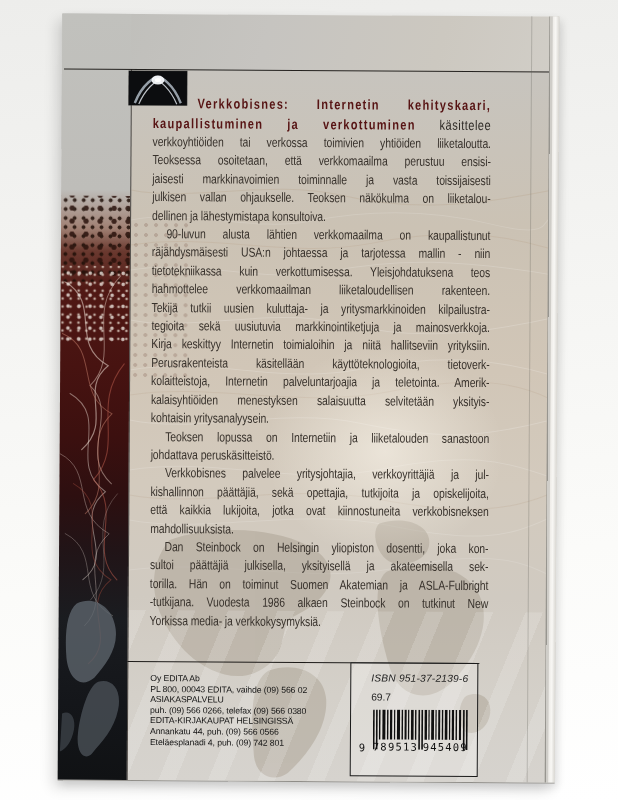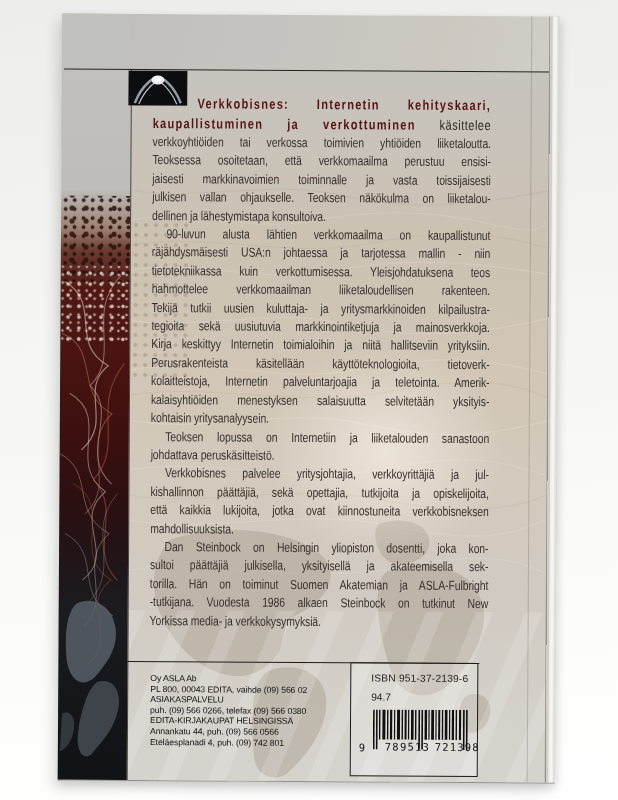--- a/index.html
+++ b/index.html
@@ -58,26 +58,26 @@
   .bl{font-size:13px;line-height:18.4px;color:#38322c;letter-spacing:-.1px;
       text-align:justify;text-align-last:justify;white-space:nowrap;}
   .bl.nl{text-align-last:left;}
   .para.ind .bl:first-child{padding-left:18px;}
   
   .sep{position:absolute;left:69px;top:647px;width:352px;height:1.3px;background:#1d1b19;}
   .publisher{position:absolute;left:92px;top:659px;}
   .pl{font-size:8.7px;line-height:10.6px;color:#141414;letter-spacing:-.1px;white-space:nowrap;}
   .bcbox{position:absolute;left:292px;top:647px;width:128px;height:114px;
     border:1.4px solid #1a1a1a;box-sizing:border-box;background:rgba(255,255,255,.22);}
-  .isbn{position:absolute;left:20px;top:9px;font-size:10.2px;color:#1d1d1d;letter-spacing:.2px;white-space:nowrap;}
+  .isbn{position:absolute;left:20px;top:9px;font-size:10.2px;color:#1d1d1d;letter-spacing:.2px;white-space:nowrap;font-style:italic;}
   .classif{position:absolute;left:20px;top:28px;font-size:10.2px;color:#1d1d1d;}
   .bars{position:absolute;left:22px;top:46px;}
   .lead9{position:absolute;left:8px;top:78px;font-family:"DejaVu Sans Mono",monospace;font-size:10.5px;color:#111;}
   .bdigits{position:absolute;left:22px;top:77px;width:95px;display:flex;justify-content:space-between;
-    font-family:"DejaVu Sans Mono",monospace;font-size:10.5px;color:#111;letter-spacing:1.2px;padding-left:12px;}
+    font-family:"DejaVu Sans Mono",monospace;font-size:10.5px;color:#111;letter-spacing:1.2px;}
 </style>
 </head>
 <body>
 
 <div class="book">
 
   <div class="strip">
     <svg width="69" height="766" viewBox="0 0 69 766">
       <g fill="none" stroke-linecap="round">
         <path d="M4,268 C42,290 8,330 48,352 C18,376 54,408 22,436" stroke="rgba(236,221,210,.55)" stroke-width="1.2"></path>
@@ -186,32 +186,32 @@
           <div class="bl">sultoi päättäjiä julkisella, yksityisellä ja akateemisella sek-</div>
           <div class="bl">torilla. Hän on toiminut Suomen Akatemian ja ASLA-Fulbright</div>
           <div class="bl">-tutkijana. Vuodesta 1986 alkaen Steinbock on tutkinut New</div>
           <div class="bl nl">Yorkissa media- ja verkkokysymyksiä.</div>
         </div>
       </div>
   </div>
 
   <div class="sep"></div>
   <div class="publisher">
-      <div class="pl">Oy ASLA Ab</div>
+      <div class="pl">Oy EDITA Ab</div>
       <div class="pl">PL 800, 00043 EDITA, vaihde (09) 566 02</div>
       <div class="pl">ASIAKASPALVELU</div>
       <div class="pl">puh. (09) 566 0266, telefax (09) 566 0380</div>
       <div class="pl">EDITA-KIRJAKAUPAT HELSINGISSÄ</div>
       <div class="pl">Annankatu 44, puh. (09) 566 0566</div>
       <div class="pl">Eteläesplanadi 4, puh. (09) 742 801</div>
     </div>
 
   <div class="bcbox">
     <div class="isbn">ISBN 951-37-2139-6</div>
-    <div class="classif">94.7</div>
+    <div class="classif">69.7</div>
     <svg class="bars" width="95" height="40" viewBox="0 0 95 40">
       <g fill="#101010">
         <rect x="0" y="0" width="1.6" height="40"></rect>
           <rect x="3" y="0" width="1.6" height="40"></rect>
         <rect x="6" y="0" width="1.4" height="30"></rect>
           <rect x="9.4" y="0" width="3" height="30"></rect>
         <rect x="14" y="0" width="1.4" height="30"></rect>
           <rect x="17" y="0" width="2.2" height="30"></rect>
         <rect x="21" y="0" width="1.2" height="30"></rect>
           <rect x="24" y="0" width="3" height="30"></rect>
@@ -233,19 +233,19 @@
         <rect x="78.8" y="0" width="2.2" height="30"></rect>
           <rect x="82.6" y="0" width="1.4" height="30"></rect>
         <rect x="86" y="0" width="2" height="30"></rect>
         <rect x="90" y="0" width="1.6" height="40"></rect>
           <rect x="93" y="0" width="1.6" height="40"></rect>
       </g>
     </svg>
     <span class="lead9">9</span>
     <div class="bdigits">
       <span>789513</span>
-      <span>721398</span>
+      <span>945409</span>
     </div>
   </div>
 
   <div class="crease"></div>
   <div class="page-edge"></div>
 </div>
 
 </body></html>

